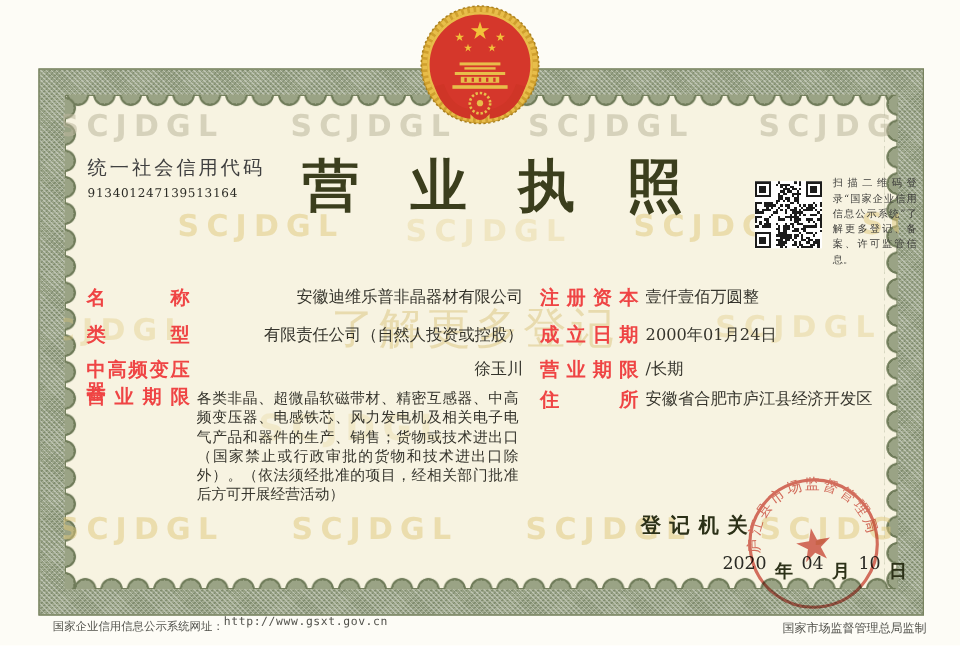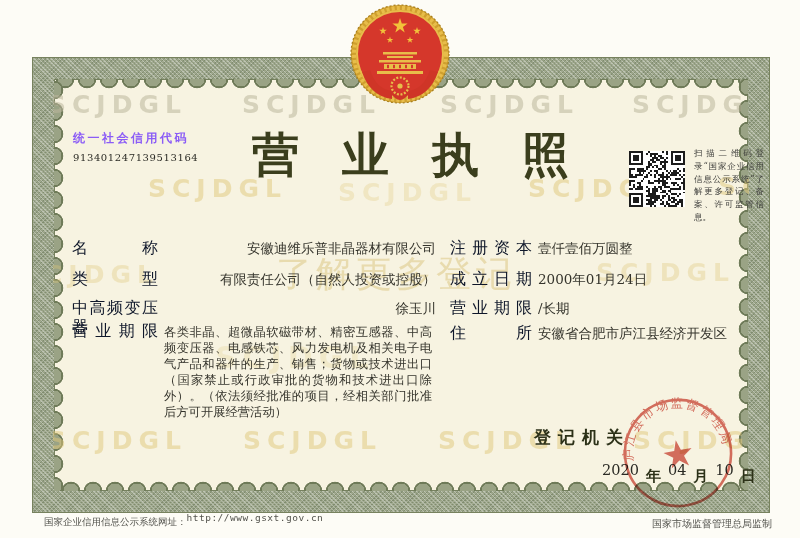--- a/index.html
+++ b/index.html
@@ -31,32 +31,32 @@
   
   .wm-layer{position:absolute;left:53px;top:78px;width:696px;height:413px;overflow:hidden;pointer-events:none;}
   .wm{position:absolute;font-family:"DejaVu Sans","Liberation Sans",sans-serif;font-weight:bold;
       font-size:25px;letter-spacing:6px;white-space:nowrap;}
   .wm-gray{color:rgba(188,182,156,.55);}
   .wm-yel{color:rgba(224,200,122,.50);}
   .wm-big{font-family:"DejaVu Serif","Liberation Serif",serif;font-weight:normal;
           font-size:36px;letter-spacing:4px;color:rgba(212,186,106,.42);}
   
   .credit{position:absolute;left:73px;top:130px;}
-  .credit-label{font-size:12px;font-weight:bold;letter-spacing:2.5px;color:#8b5cf6;}
+  .credit-label{font-size:16px;font-weight:normal;letter-spacing:2.5px;color:#404040;}
   .credit-code{font-size:10px;margin-top:5px;color:#2b2b25;letter-spacing:.6px;}
   .title{position:absolute;left:252px;top:124px;font-size:47px;font-weight:bold;
          letter-spacing:43px;white-space:nowrap;color:#3b3e1d;}
   .qr{position:absolute;left:629px;top:151px;width:56px;height:56px;background:#fff;}
   .qr svg{display:block;width:56px;height:56px;}
   .qr-caption{position:absolute;left:694px;top:147px;width:70px;font-size:8.5px;line-height:12.8px;
               color:#3f3f3c;text-align:justify;}
   
   .row{position:absolute;display:flex;align-items:flex-start;}
-  .row .lab{display:inline-block;text-align:justify;text-align-last:justify;font-weight:normal;
-            font-size:16px;color:#0f172a;line-height:1.2;flex:none;}
+  .row .lab{display:inline-block;text-align:justify;text-align-last:justify;font-weight:bold;
+            font-size:16px;color:#ef4444;line-height:1.2;flex:none;}
   .rowL{left:72px;} .rowL .lab{width:86px;}
   .rowR{left:450px;} .rowR .lab{width:82px;}
   .row .val{font-size:13.5px;color:#35342c;margin-left:6px;padding-top:2px;line-height:1.3;}
   .rowL .val{width:272px;text-align:right;} .rowR .val{width:232px;}
   .row-scope .val{font-size:12.3px;width:268px;line-height:16px;text-align:justify;padding-top:3px;}
   
   .authority{position:absolute;left:534px;top:426px;font-size:17px;font-weight:bold;
              letter-spacing:7px;color:#2c3118;white-space:nowrap;}
   .dateline{position:absolute;left:602px;top:452px;display:flex;align-items:flex-end;height:34px;}
   .dnum{font-size:14.5px;color:#2a2a24;position:relative;top:-8px;}

